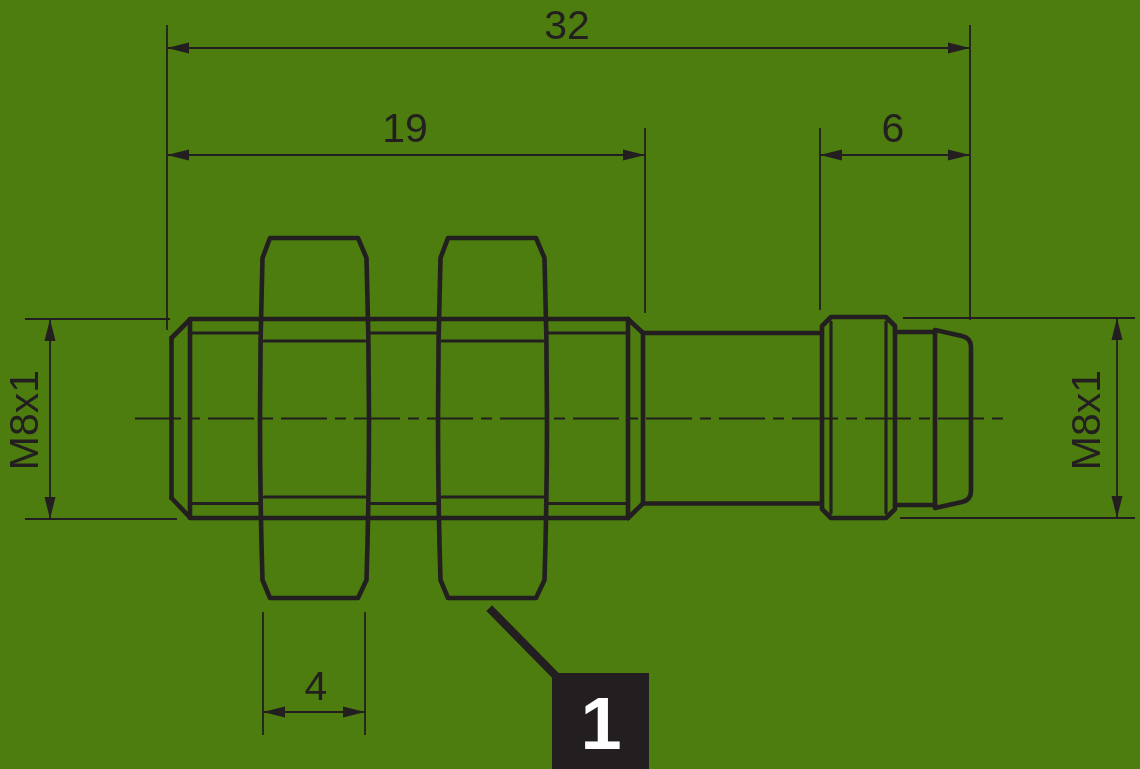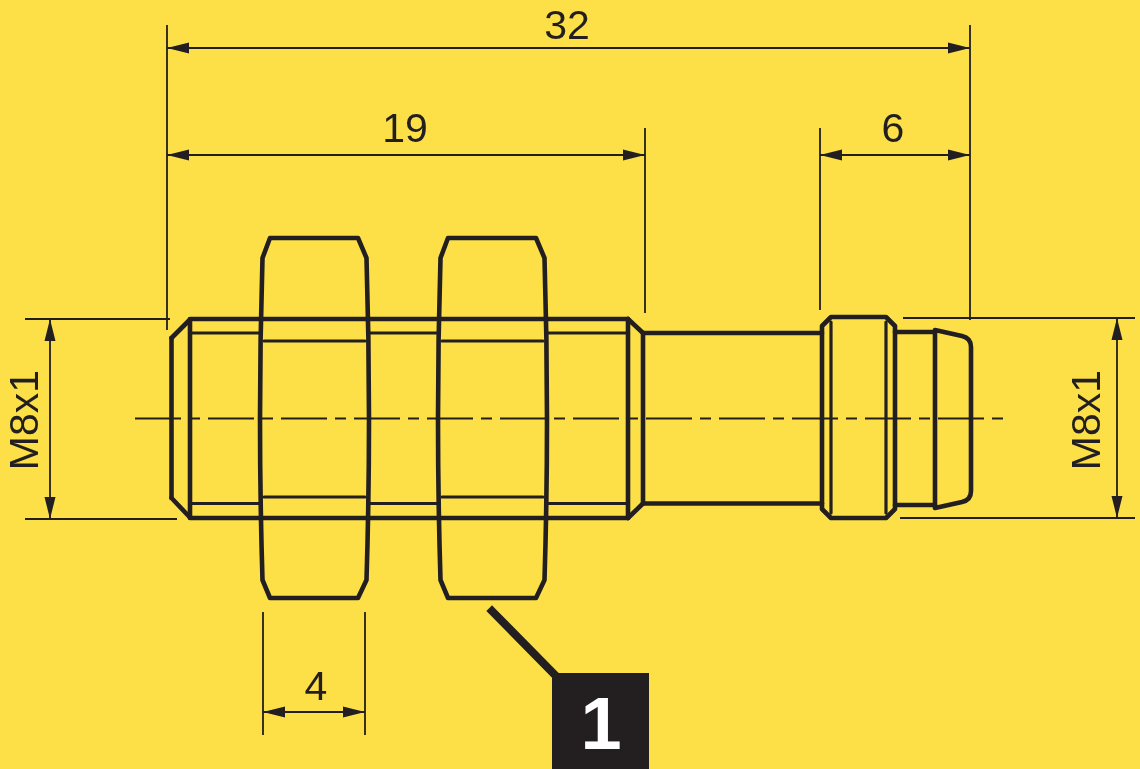--- a/index.html
+++ b/index.html
@@ -1,20 +1,20 @@
 <!DOCTYPE html>
 <html><head>
 <meta charset="utf-8">
 <style>
   html, body { margin: 0; padding: 0; background: #ffffff; }
   .stage {
     position: relative;
     width: 1140px;
     height: 769px;
-    background: #fde047;
+    background: #4d7c0f;
     overflow: hidden;
     font-family: "Liberation Sans", sans-serif;
   }
   svg { display: block; }
   .thin  { stroke: #231f20; stroke-width: 1.8; fill: none; }
   .cline { stroke: #231f20; stroke-width: 1.8; fill: none; stroke-dasharray: 46 8 11 8; }
   .outline { stroke: #231f20; stroke-width: 4.6; fill: none; stroke-linecap: round; stroke-linejoin: round; }
   .medium  { stroke: #231f20; stroke-width: 3.2; fill: none; stroke-linecap: round; }
   .arrow { fill: #231f20; stroke: none; }
   .dimtext {

